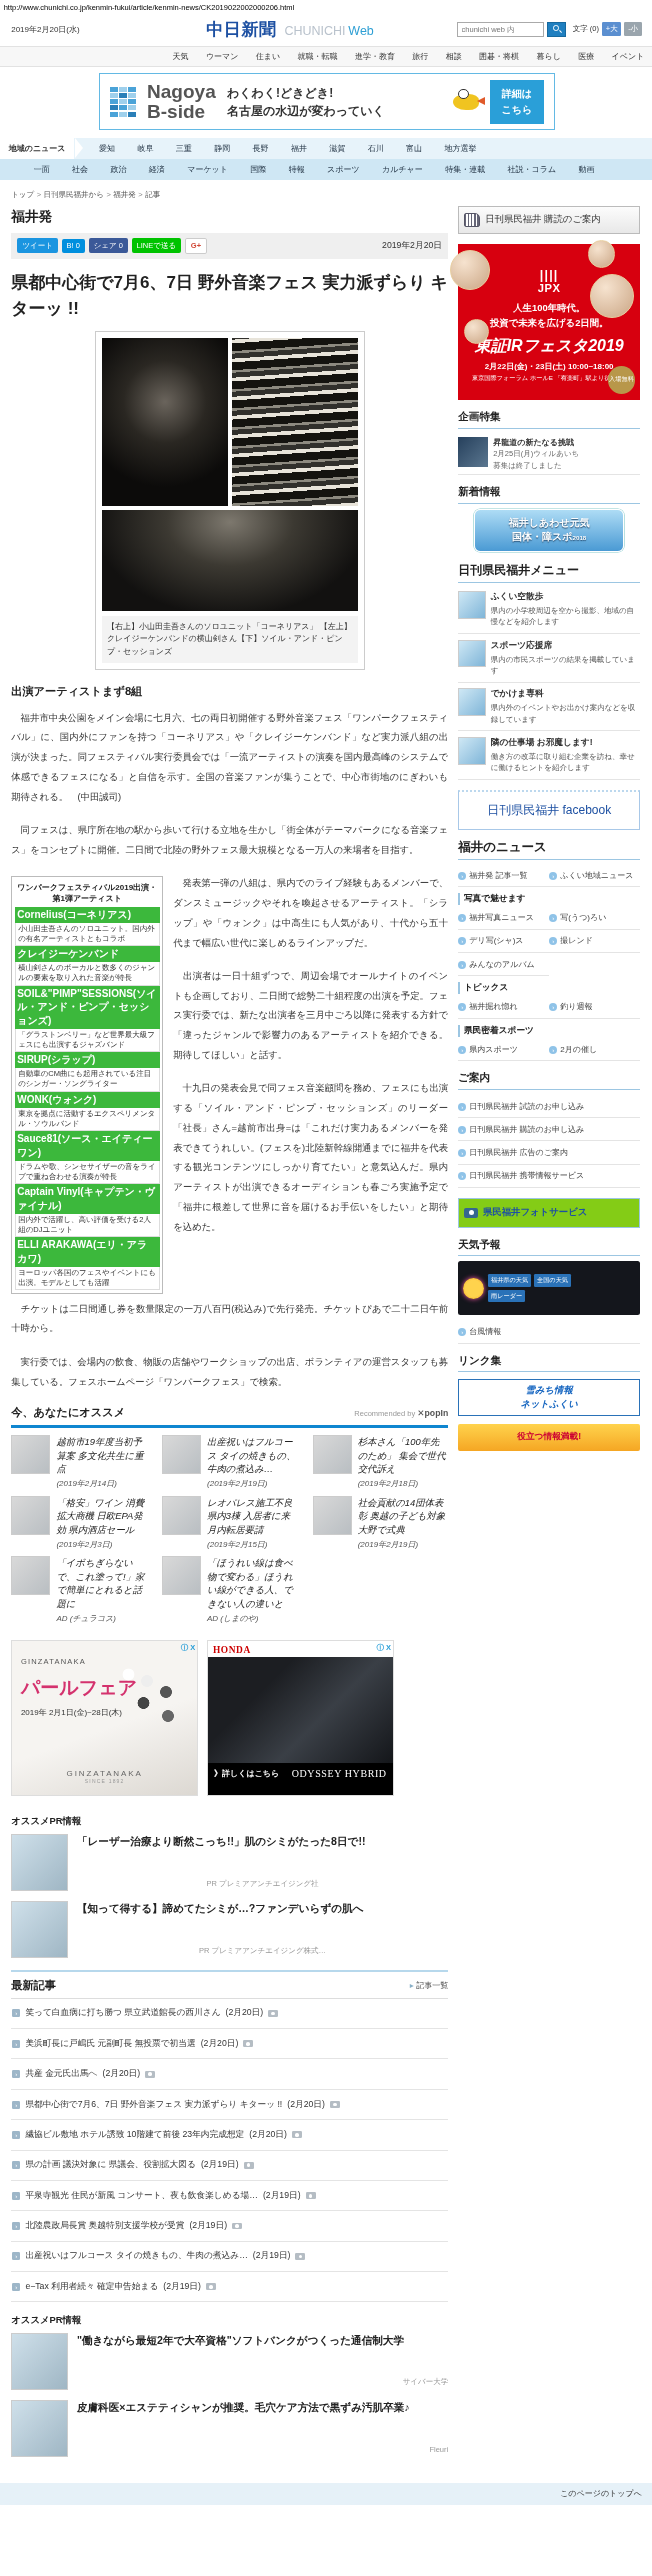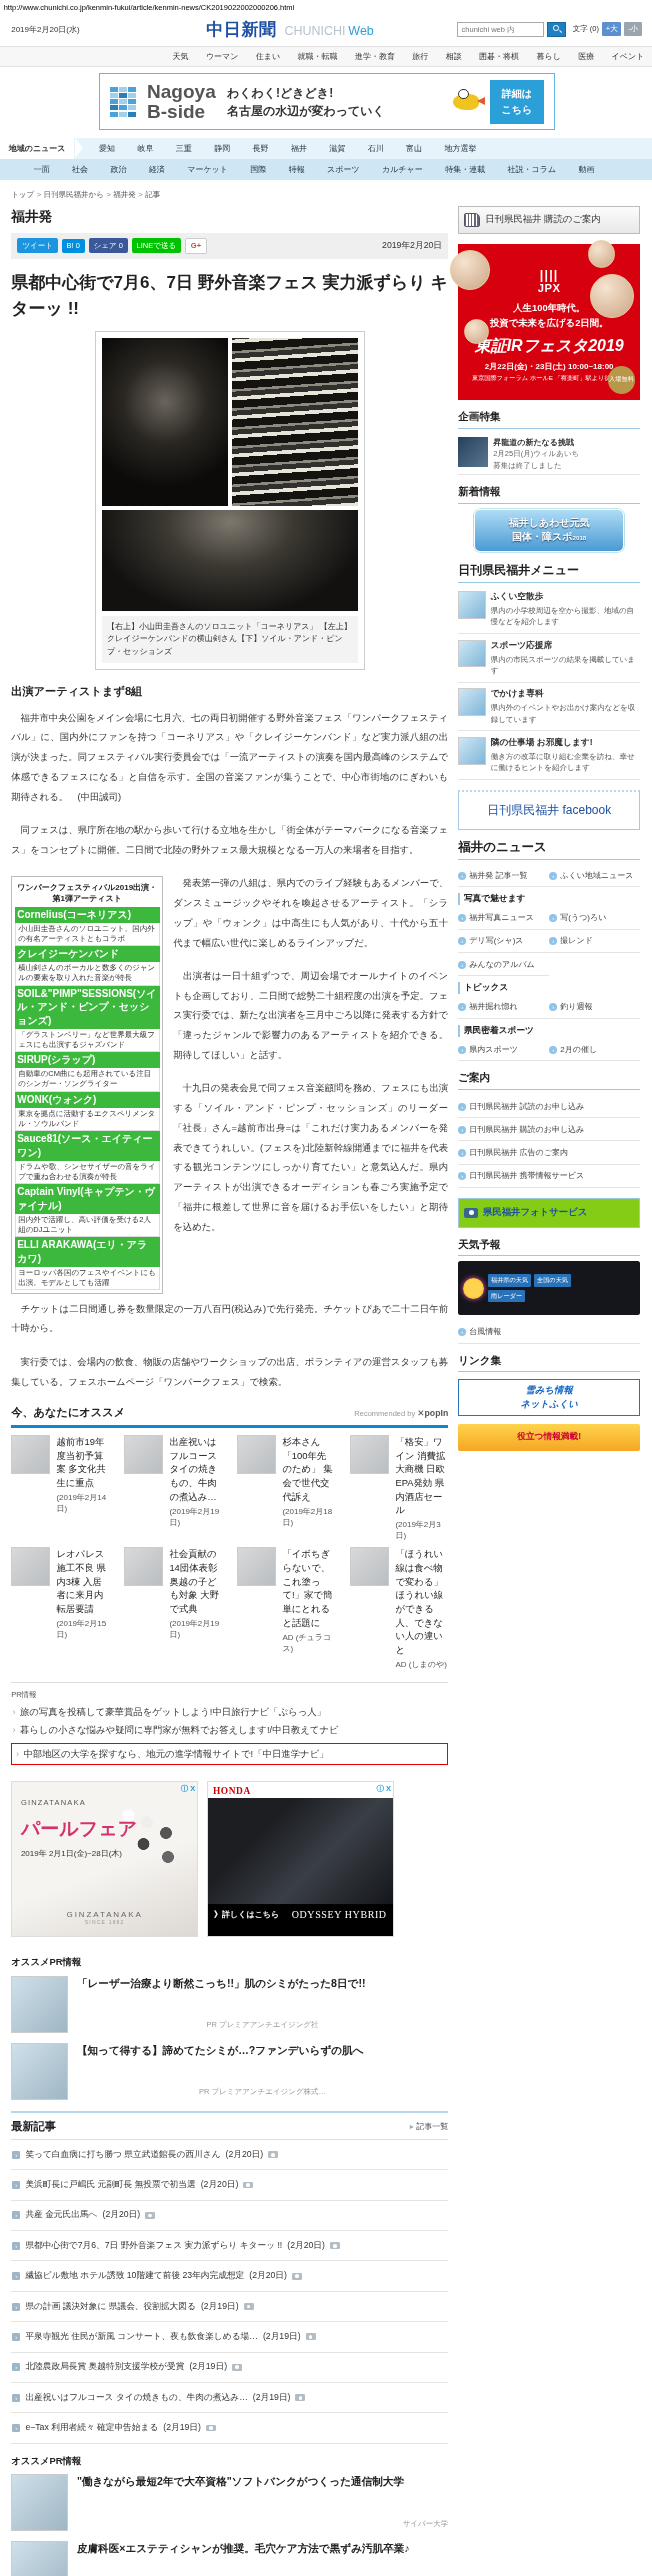--- a/index.html
+++ b/index.html
@@ -73,21 +73,21 @@
   .printrow { text-align:right; padding:16px 0 19px; clear:both; }
   .printlink { font-size:8px; color:#555; cursor:pointer; }
   .printicon { display:inline-block; width:9.4px; height:6.9px; background:#9aa5ad; border-radius:1.2px; position:relative; top:0.6px; margin-right:3.1px; }
   .printicon::before { content:""; position:absolute; left:1.9px; top:-1.9px; width:5.6px; height:2.5px; background:#c9d0d6; }
   
   .rec-head { display:flex; align-items:baseline; }
   .rec-title { font-size:11.2px; font-weight:bold; color:#222; }
   .rec-prov { margin-left:auto; font-size:7.5px; color:#999; }
   .rec-logo { color:#555; font-weight:bold; font-size:8.7px; }
   .rec-bar { height:2.5px; background:#0f86d0; margin:5px 0 7.5px; }
-  .rec-grid { display:grid; grid-template-columns:1fr 1fr 1fr 1fr; gap:6.2px 15px; }
+  .rec-grid { display:grid; grid-template-columns:1fr 1fr 1fr; gap:6.2px 15px;font-style:italic; }
   .rec-item { display:flex; gap:6.2px; cursor:pointer; }
   .rec-thumb { width:39px; height:39px; flex:0 0 39px; background:linear-gradient(135deg,#d9d9d9,#b9bec2); border:0.6px solid #ccc; }
   .rec-t { font-size:9.4px; line-height:1.45; color:#222; }
   .rec-d { font-size:8px; color:#555; margin-top:2.5px; }
   
   .prinfo { margin:12.5px 0 5px; border-top:0.6px solid #ddd; padding-top:6.2px; }
   .prinfo-label { font-size:7.5px; color:#555; margin-bottom:3.7px; }
   .prlink { font-size:9.4px; color:#333; padding:2.5px 0 2.5px 8.7px; position:relative; cursor:pointer; }
   .prlink::before { content:"\203A"; position:absolute; left:1.2px; color:#8ab0c8; }
   .prlink.hl { border:1.9px solid #e60000; padding:3.7px 3.7px 3.7px 11.2px; margin-top:3.7px; }
@@ -424,26 +424,20 @@
 
           <div class="rec-item">
             <div class="rec-thumb"></div>
             <div>
               <div class="rec-t">「ほうれい線は食べ物で変わる」ほうれい線ができる人、できない人の違いと</div>
               <div class="rec-d">AD (しまのや)</div>
             </div>
           </div>
         </div>
 
-      <div class="prinfo">
-        <div class="prinfo-label">PR情報</div>
-        <div class="prlink">旅の写真を投稿して豪華賞品をゲットしよう!中日旅行ナビ「ぷらっ人」</div>
-        <div class="prlink">暮らしの小さな悩みや疑問に専門家が無料でお答えします!/中日教えてナビ</div>
-        <div class="prlink hl">中部地区の大学を探すなら、地元の進学情報サイトで!「中日進学ナビ」</div>
-      </div>
 
       <div class="adrow">
         <div class="adbox ad-pearl">
           <span class="adctl">ⓘ X</span>
           <div class="pearl-brand">GINZATANAKA</div>
           <div class="pearl-title">パールフェア</div>
           <div class="pearl-period">2019年 2月1日(金)~28日(木)</div>
           <div class="pearls"></div>
           <div class="pearl-foot"><span>GINZATANAKA</span><small>SINCE 1892</small></div>
         </div>

